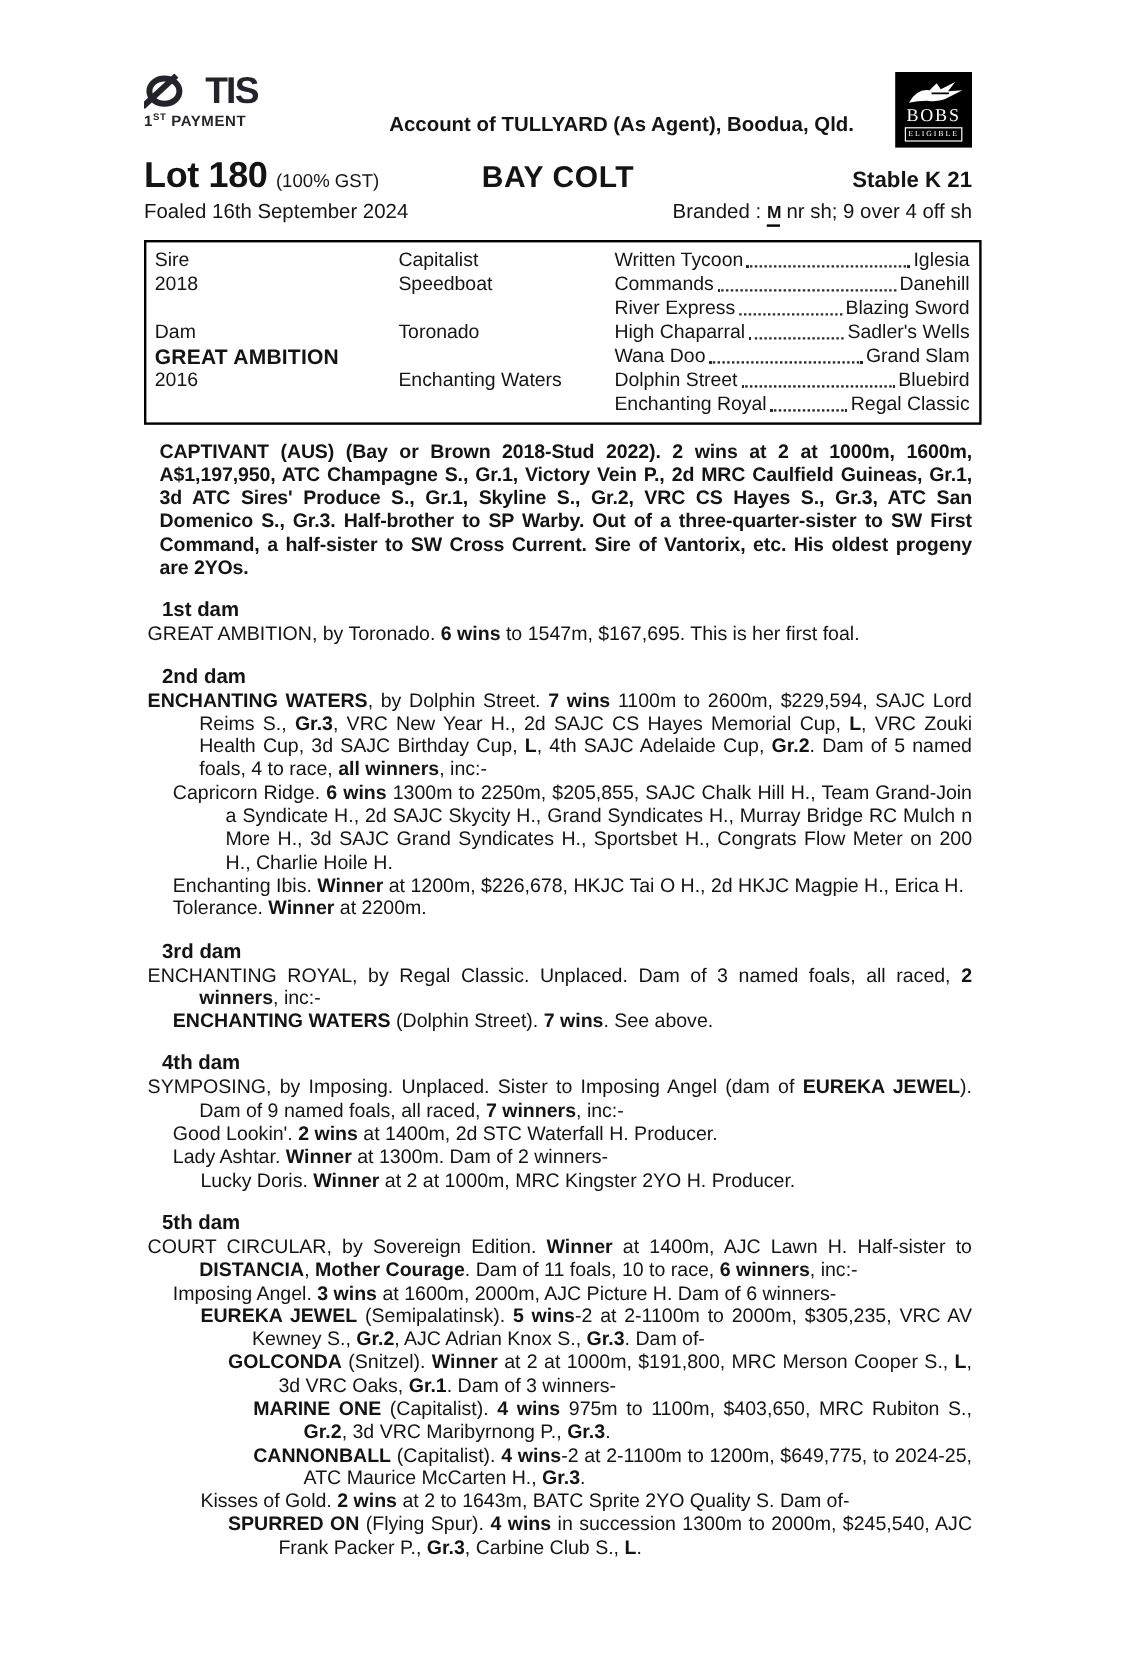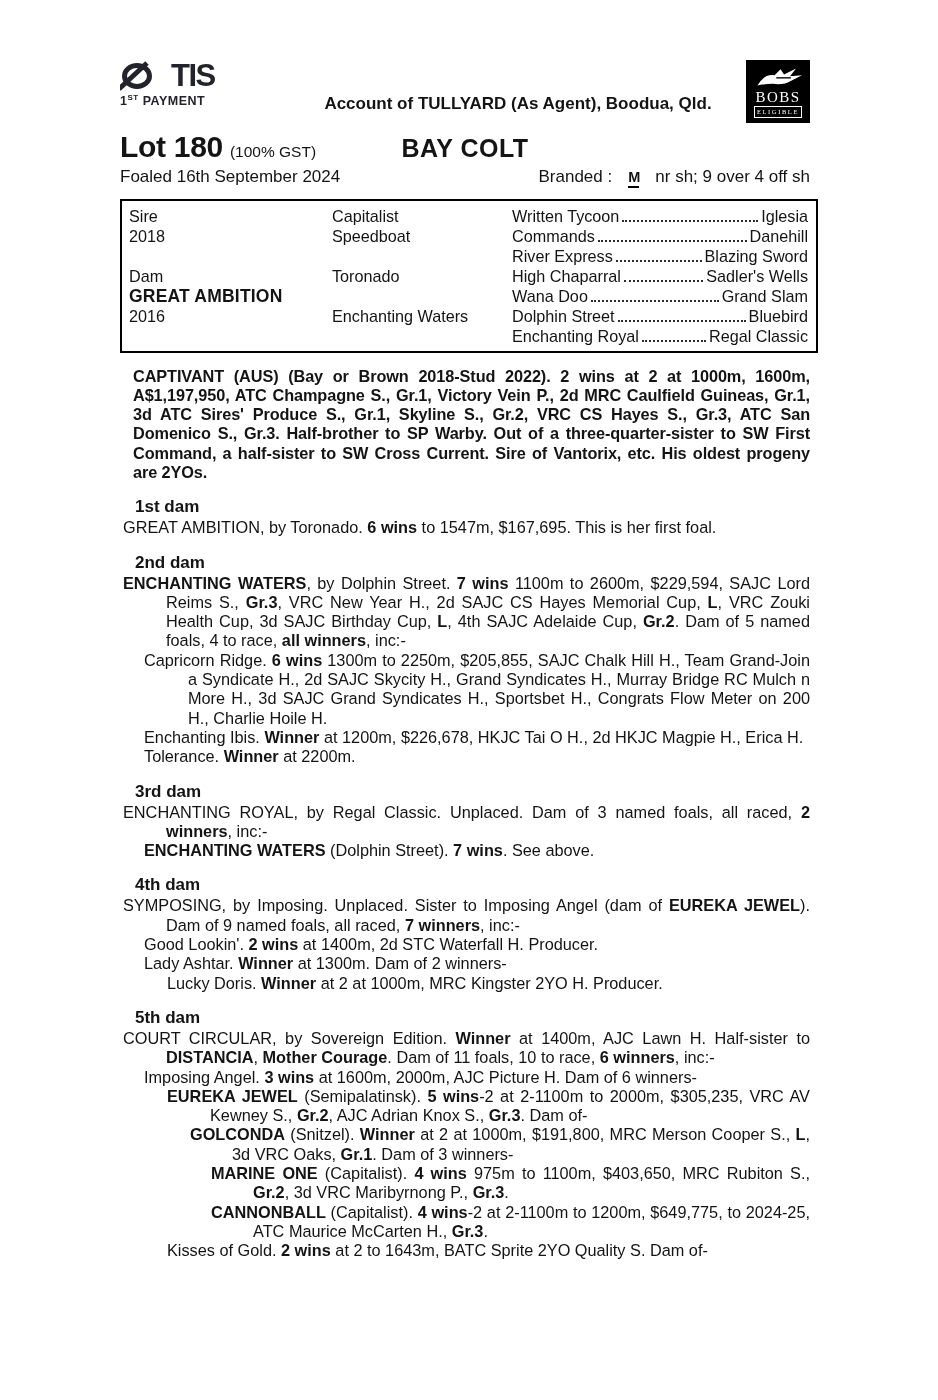--- a/index.html
+++ b/index.html
@@ -19,21 +19,21 @@
   .bobs-name{font-family:"Liberation Serif",serif;font-size:15px;letter-spacing:1.5px;line-height:1;}
   .bobs-sub{font-family:"Liberation Serif",serif;font-size:6.5px;letter-spacing:1.6px;
     border:1px solid #fff;padding:0 2px;line-height:1.4;}
   .lot-row{display:grid;grid-template-columns:1fr auto 1fr;align-items:baseline;margin-top:7px;}
   .lot-left{display:flex;align-items:baseline;gap:7px;}
   .lot-label{font-size:30px;font-weight:800;letter-spacing:-.3px;}
   .gst{font-size:15.5px;}
   .colt-title{font-size:25px;font-weight:800;letter-spacing:.5px;text-align:center;}
   .stable{text-align:right;font-size:18.5px;font-weight:800;}
   .foal-row{display:flex;justify-content:space-between;margin-top:3px;font-size:17px;}
-  .branded{display:flex;align-items:baseline;gap:16px;}
+  .branded{display:flex;align-items:baseline;gap:5px;}
   .brand-mark{display:inline-block;font-weight:800;font-size:14.5px;line-height:1;
     border-bottom:2px solid #000;padding-bottom:1px;letter-spacing:-1px;}
   
   .pedigree{box-sizing:border-box;width:698px;margin:11px 0 0 0;margin-right:-8px;
     border:2px solid #000000;padding:5px 8px 5px 7px;}
   .ped-row{display:grid;grid-template-columns:203px 180px 1fr;height:20px;line-height:20px;
     font-size:16.2px;}
   .ped-row .c1.b{font-weight:800;font-size:17.5px;letter-spacing:.2px;}
   .ped-row .c3{display:flex;align-items:flex-end;min-width:0;}
   .ped-row .n,.ped-row .v{white-space:nowrap;}
@@ -77,20 +77,21 @@
       <span class="bobs-sub">ELIGIBLE</span>
     </div>
   </div>
 
   <div class="lot-row">
     <div class="lot-left">
       <span class="lot-label">Lot 180</span>
       <span class="gst">(100% GST)</span>
     </div>
     <div class="colt-title">BAY COLT</div>
+    <div class="stable">Stable K 21</div>
   </div>
 
   <div class="foal-row">
     <span>Foaled 16th September 2024</span>
     <span class="branded">
       <span>Branded :</span>
       <span class="brand-mark">M</span>
       <span>nr sh; 9 over 4 off sh</span>
     </span>
   </div>
@@ -182,15 +183,16 @@
       <p class="ind1"><span>Lady Ashtar. </span><span class="b">Winner</span><span> at 1300m. Dam of 2 winners-</span></p>
       <p class="ind2"><span>Lucky Doris. </span><span class="b">Winner</span><span> at 2 at 1000m, MRC Kingster 2YO H. Producer.</span></p>
       <h3 class="dam-heading">5th dam</h3>
       <p class="ind0"><span>COURT CIRCULAR, by Sovereign Edition. </span><span class="b">Winner</span><span> at 1400m, AJC Lawn H. Half-sister to </span><span class="b">DISTANCIA</span><span>, </span><span class="b">Mother Courage</span><span>. Dam of 11 foals, 10 to race, </span><span class="b">6 winners</span><span>, inc:-</span></p>
       <p class="ind1"><span>Imposing Angel. </span><span class="b">3 wins</span><span> at 1600m, 2000m, AJC Picture H. Dam of 6 winners-</span></p>
       <p class="ind2"><span class="b">EUREKA JEWEL</span><span> (Semipalatinsk). </span><span class="b">5 wins</span><span>-2 at 2-1100m to 2000m, $305,235, VRC AV Kewney S., </span><span class="b">Gr.2</span><span>, AJC Adrian Knox S., </span><span class="b">Gr.3</span><span>. Dam of-</span></p>
       <p class="ind3"><span class="b">GOLCONDA</span><span> (Snitzel). </span><span class="b">Winner</span><span> at 2 at 1000m, $191,800, MRC Merson Cooper S., </span><span class="b">L</span><span>, 3d VRC Oaks, </span><span class="b">Gr.1</span><span>. Dam of 3 winners-</span></p>
       <p class="ind4"><span class="b">MARINE ONE</span><span> (Capitalist). </span><span class="b">4 wins</span><span> 975m to 1100m, $403,650, MRC Rubiton S., </span><span class="b">Gr.2</span><span>, 3d VRC Maribyrnong P., </span><span class="b">Gr.3</span><span>.</span></p>
       <p class="ind4"><span class="b">CANNONBALL</span><span> (Capitalist). </span><span class="b">4 wins</span><span>-2 at 2-1100m to 1200m, $649,775, to 2024-25, ATC Maurice McCarten H., </span><span class="b">Gr.3</span><span>.</span></p>
       <p class="ind2"><span>Kisses of Gold. </span><span class="b">2 wins</span><span> at 2 to 1643m, BATC Sprite 2YO Quality S. Dam of-</span></p>
+      <p class="ind3"><span class="b">SPURRED ON</span><span> (Flying Spur). </span><span class="b">4 wins</span><span> in succession 1300m to 2000m, $245,540, AJC Frank Packer P., </span><span class="b">Gr.3</span><span>, Carbine Club S., </span><span class="b">L</span><span>.</span></p>
     </div>
 
 </div>
 
 </body></html>

